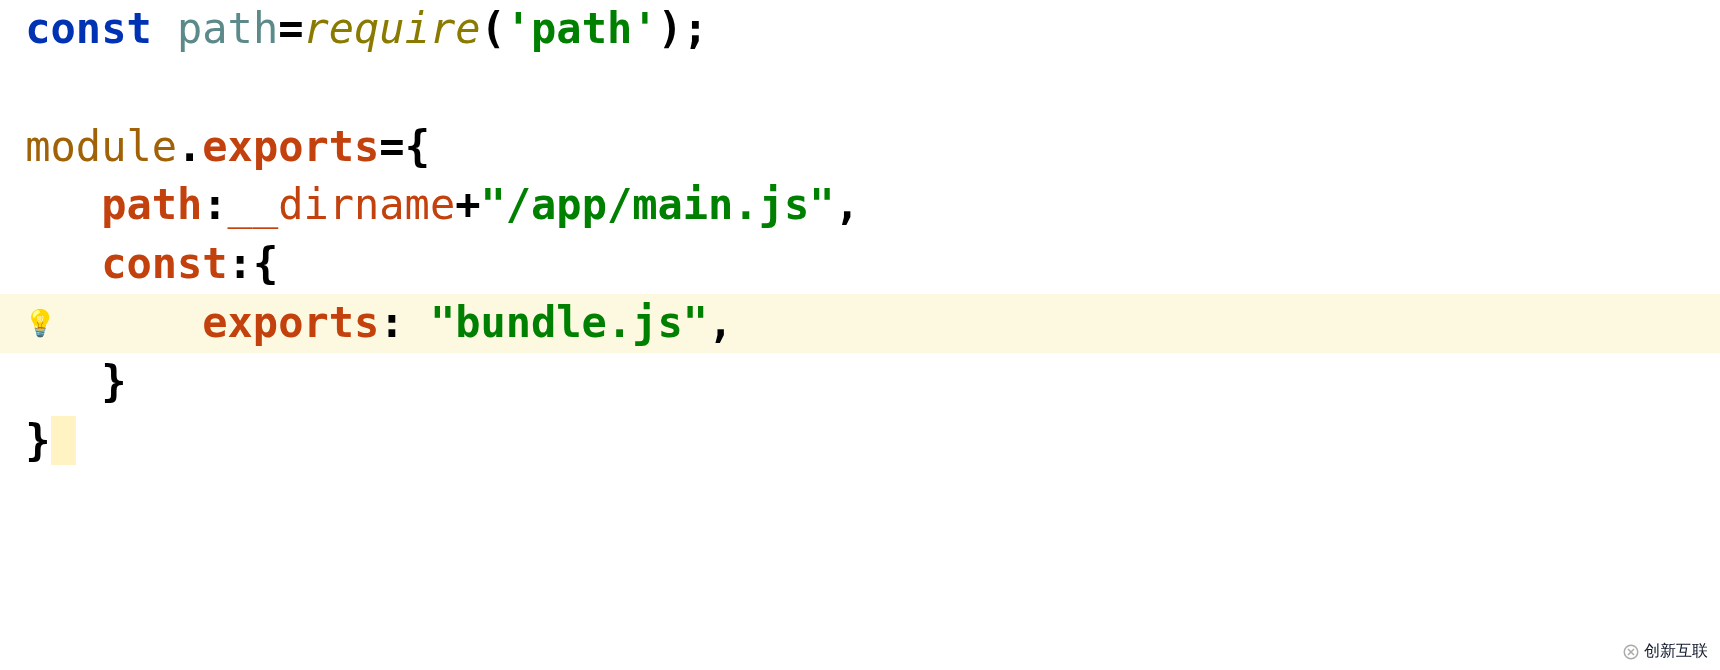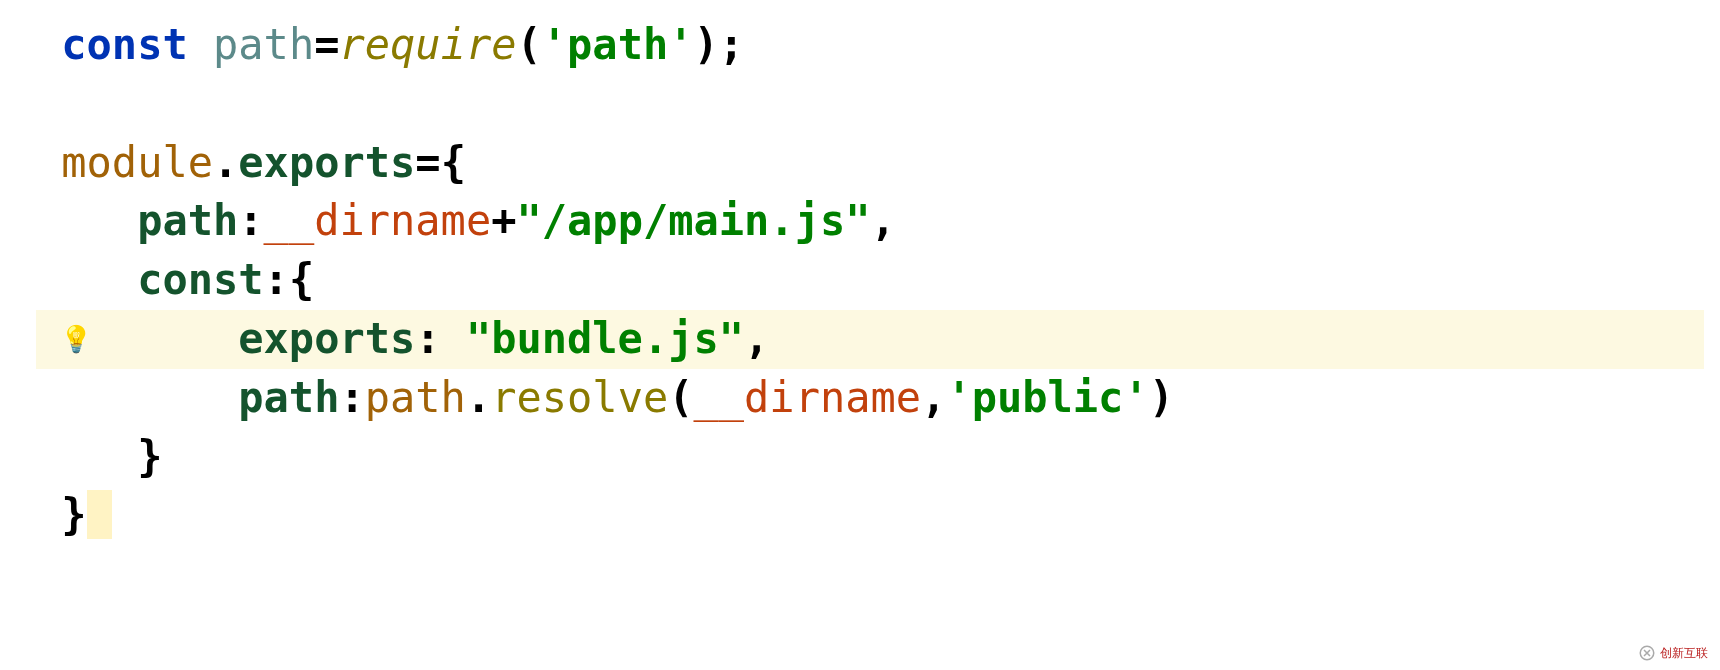--- a/index.html
+++ b/index.html
@@ -11,22 +11,21 @@
       background: #ffffff;
       font-family: 'Menlo', 'Monaco', 'Consolas', monospace;
       font-size: 42px;
       font-weight: bold;
       width: 1720px;
       height: 670px;
       position: relative;
       overflow: hidden;
     }
     .editor {
-      padding: 16px;
-      margin-left: 20px;
+      padding: 0;
     }
     .line {
       line-height: 1.4;
       white-space: pre;
       position: relative;
     }
     .code-area {
       padding-left: 0;
     }
     .line.highlighted {
@@ -39,55 +38,54 @@
       transform: translateY(-50%);
       font-size: 26px;
     }
     .caret-highlight {
       background: #fff3c4;
     }
     .watermark {
       position: absolute;
       bottom: 8px;
       right: 12px;
-      font-size: 12px;
-      color: #b91c1c;
+      font-size: 16px;
+      color: #0f172a;
       font-weight: normal;
       display: flex;
       align-items: center;
       gap: 4px;
     }
     .watermark svg {
       width: 18px;
       height: 18px;
     }
     
     .kw { color: #0033b3; font-weight: bold; }
     .var-decl { color: #5c8a8a; font-weight: normal; }
     .func-call { color: #8a7a00; font-style: italic; font-weight: normal; }
     .string { color: #008000; }
     .punct { color: #000000; }
-    .prop { color: #14532d; font-weight: bold; }
+    .prop { color: #c2410c; font-weight: bold; }
     .builtin { color: #c2410c; font-weight: normal; }
     .obj { color: #a16207; font-weight: normal; }
     .method { color: #8a7a00; font-weight: normal; }
     .normal { color: #000; }
   </style>
 </head>
 <body>
 
 <div class="editor">
   <div class="code-area">
     <div class="line"><span class="normal"> </span><span class="kw">const</span><span class="normal"> </span><span class="var-decl">path</span><span class="punct">=</span><span class="func-call">require</span><span class="punct">(</span><span class="string">'path'</span><span class="punct">)</span><span class="punct">;</span></div>
     <div class="line">&nbsp;</div>
     <div class="line"><span class="normal"> </span><span class="obj">module</span><span class="punct">.</span><span class="prop">exports</span><span class="punct">=</span><span class="punct">{</span></div>
     <div class="line"><span class="normal">    </span><span class="prop">path</span><span class="punct">:</span><span class="builtin">__dirname</span><span class="punct">+</span><span class="string">"/app/main.js"</span><span class="punct">,</span></div>
     <div class="line"><span class="normal">    </span><span class="prop">const</span><span class="punct">:</span><span class="punct">{</span></div>
     <div class="line highlighted"><span class="bulb-icon">💡</span><span class="normal">        </span><span class="prop">exports</span><span class="punct">:</span><span class="normal"> </span><span class="string">"bundle.js"</span><span class="punct">,</span></div>
-    <div class="line"><span class="normal">        </span><span class="prop">path</span><span class="punct">:</span><span class="obj">path</span><span class="punct">.</span><span class="method">resolve</span><span class="punct">(</span><span class="builtin">__dirname</span><span class="punct">,</span><span class="string">'public'</span><span class="punct">)</span></div>
     <div class="line"><span class="normal">    </span><span class="punct">}</span></div>
     <div class="line"><span class="normal"> </span><span class="punct">}</span><span class="caret-highlight">&nbsp;</span></div>
   </div>
 </div>
 
 <div class="watermark">
   <svg viewBox="0 0 24 24">
       <circle cx="12" cy="12" r="9" fill="none" stroke="#aaa" stroke-width="2"></circle>
       <path d="M8 8 L16 16 M16 8 L8 16" stroke="#aaa" stroke-width="2"></path>
     </svg>

